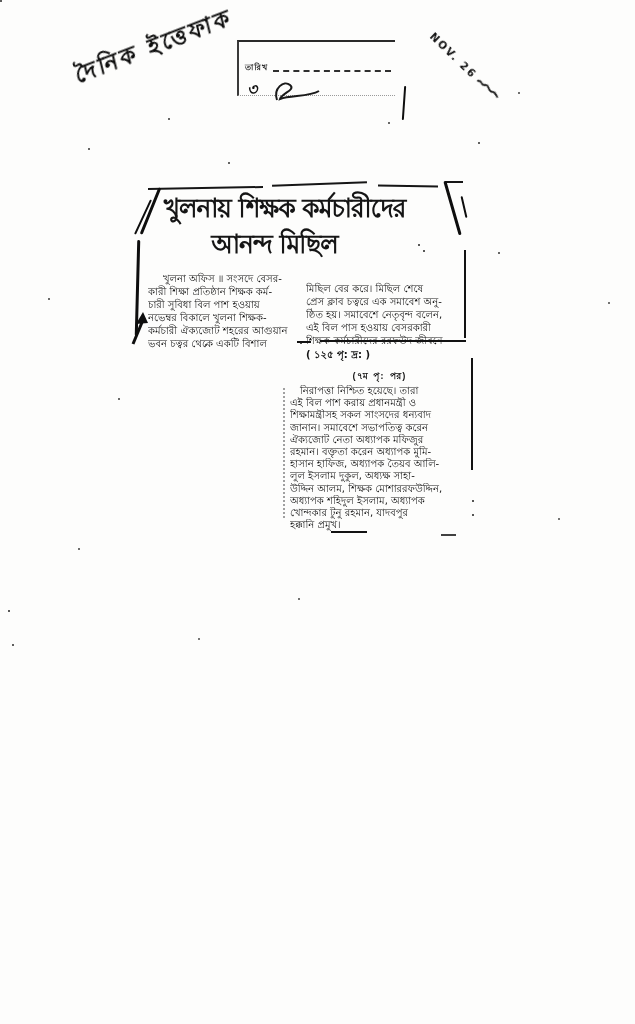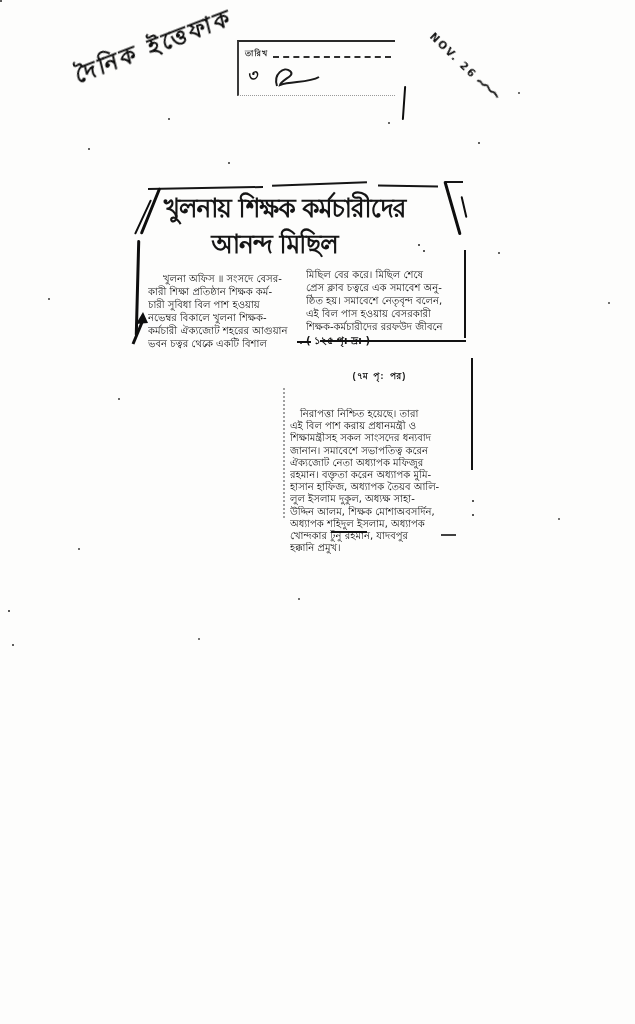--- a/index.html
+++ b/index.html
@@ -15,21 +15,21 @@
   .handwriting{
     left:76px;top:58px;font-size:23px;font-weight:bold;white-space:nowrap;
     transform:rotate(-21deg) skewX(-7deg);transform-origin:left center;
     letter-spacing:3px;color:#0d0d0d;filter:blur(0.3px);
   }
   
   .stampbox{
     left:237px;top:40px;width:158px;height:56px;
     border-top:2px solid #2a2a2a;border-left:2px solid #3a3a3a;
     border-bottom:1px dotted #9a9a9a;box-sizing:border-box;
-    padding:5px 4px 0 6px;filter:blur(0.2px);
+    padding:19px 4px 0 6px;filter:blur(0.2px);
   }
   .stamp-row1{display:flex;align-items:center;gap:5px;font-size:8px;letter-spacing:1px;color:#1c1c1c;font-weight:bold;}
   .stamp-dashes{flex:1;border-bottom:2px dashed #2f2f2f;height:6px;}
   .stamp-row2{display:flex;align-items:center;gap:12px;margin-top:3px;padding-left:2px;}
   .stamp-num{font-size:16px;font-style:italic;font-weight:bold;transform:rotate(-8deg);color:#101010;}
   .stamp-tick{left:403px;top:86px;width:2px;height:34px;transform:rotate(4deg);}
   
   .datestamp{
     left:436px;top:30px;transform:rotate(44deg);transform-origin:left top;
     font-size:10.5px;font-weight:bold;letter-spacing:2px;white-space:nowrap;
@@ -48,21 +48,21 @@
     left:170px;top:224px;width:220px;text-align:center;font-size:26px;font-weight:bold;
     white-space:nowrap;letter-spacing:-1px;transform:scaleX(.95);transform-origin:left top;
   }
   
   .col{font-size:10px;line-height:13px;margin-top:6px;}
   .tl{white-space:nowrap;overflow:hidden;}
   .indent{text-indent:15px;}
   .pageref{text-align:left;font-weight:bold;margin-top:1px;}
   .a2head{left:288px;top:349px;width:182px;text-align:center;font-size:14px;font-weight:bold;white-space:nowrap;}
   .a2cont{left:288px;top:369px;width:182px;text-align:center;font-size:9px;font-weight:bold;font-family:Liberation Mono, monospace;}
-  .a2body{left:290px;top:385px;width:178px;font-size:10px;line-height:12.2px;margin-top:23px;}
+  .a2body{left:290px;top:385px;width:178px;font-size:10px;line-height:12.2px;}
   .dottedrule{border-left:2px dotted #555;opacity:.55;width:0;}
   .noise{left:0;top:0;width:2px;height:2px;background:#262626;border-radius:50%;
     box-shadow:168px 118px #333,478px 142px #2c2c2c,498px 252px #333,118px 398px #3a3a3a,
     608px 302px #444,78px 548px #3c3c3c,298px 598px #444,48px 298px #3a3a3a,558px 518px #484848,
     8px 610px #222,12px 644px #2a2a2a,198px 638px #4a4a4a,88px 148px #333,518px 92px #3f3f3f,
     388px 122px #363636,228px 162px #303030,418px 244px #222,423px 250px #222,
     472px 500px #1c1c1c,472px 514px #1c1c1c,205px 344px #2a2a2a,300px 342px #1a1a1a;}
 </style>
 </head>
 <body>
@@ -113,21 +113,21 @@
 
   <div class="abs col soft" style="left:148px;top:266px;width:154px;">
     <div class="tl indent">খুলনা অফিস ॥ সংসদে বেসর-</div>
     <div class="tl">কারী শিক্ষা প্রতিষ্ঠান শিক্ষক কর্ম-</div>
     <div class="tl">চারী সুবিধা বিল পাশ হওয়ায়</div>
     <div class="tl">নভেম্বর বিকালে খুলনা শিক্ষক-</div>
     <div class="tl">কর্মচারী ঐক্যজোট শহরের আগুয়ান</div>
     <div class="tl">ভবন চত্বর থেকে একটি বিশাল</div>
   </div>
 
-  <div class="abs col soft" style="left:306px;top:262px;width:158px;">
+  <div class="abs col soft" style="left:306px;top:276px;width:158px;">
     <div class="tl">মিছিল বের করে। মিছিল শেষে</div>
     <div class="tl">প্রেস ক্লাব চত্বরে এক সমাবেশ অনু-</div>
     <div class="tl">ষ্ঠিত হয়। সমাবেশে নেতৃবৃন্দ বলেন,</div>
     <div class="tl">এই বিল পাস হওয়ায় বেসরকারী</div>
     <div class="tl">শিক্ষক-কর্মচারীদের ররফউদ জীবনে</div>
     <div class="tl pageref">( ১২৫ পৃ: দ্র: )</div>
   </div>
 
   <div class="abs ink" style="left:464px;top:250px;width:2px;height:88px;"></div>
   <div class="abs ink" style="left:297px;top:341px;width:14px;height:2px;"></div>
@@ -137,21 +137,21 @@
 
   <div class="abs a2body soft">
     <div class="tl" style="text-indent:10px;">নিরাপত্তা নিশ্চিত হয়েছে। তারা</div>
     <div class="tl">এই বিল পাশ করায় প্রধানমন্ত্রী ও</div>
     <div class="tl">শিক্ষামন্ত্রীসহ সকল সাংসদের ধন্যবাদ</div>
     <div class="tl">জানান। সমাবেশে সভাপতিত্ব করেন</div>
     <div class="tl">ঐক্যজোট নেতা অধ্যাপক মফিজুর</div>
     <div class="tl">রহমান। বক্তৃতা করেন অধ্যাপক মুমি-</div>
     <div class="tl">হাসান হাফিজ, অধ্যাপক তৈয়ব আলি-</div>
     <div class="tl">লুল ইসলাম দুকুল, অধ্যক্ষ সাহা-</div>
-    <div class="tl">উদ্দিন আলম, শিক্ষক মোশাঅবসর্দিন,</div>
+    <div class="tl">উদ্দিন আলম, শিক্ষক মোশাররফউদ্দিন,</div>
     <div class="tl">অধ্যাপক শহিদুল ইসলাম, অধ্যাপক</div>
     <div class="tl">খোন্দকার টুনু রহমান, যাদবপুর</div>
     <div class="tl">হক্কানি প্রমুখ।</div>
   </div>
 
   <div class="abs ink" style="left:471px;top:358px;width:2px;height:112px;"></div>
   <div class="abs dottedrule" style="left:283px;top:388px;height:130px;"></div>
   <div class="abs ink" style="left:331px;top:531px;width:36px;height:2px;"></div>
   <div class="abs ink" style="left:441px;top:534px;width:15px;height:2px;opacity:.8;"></div>
 

